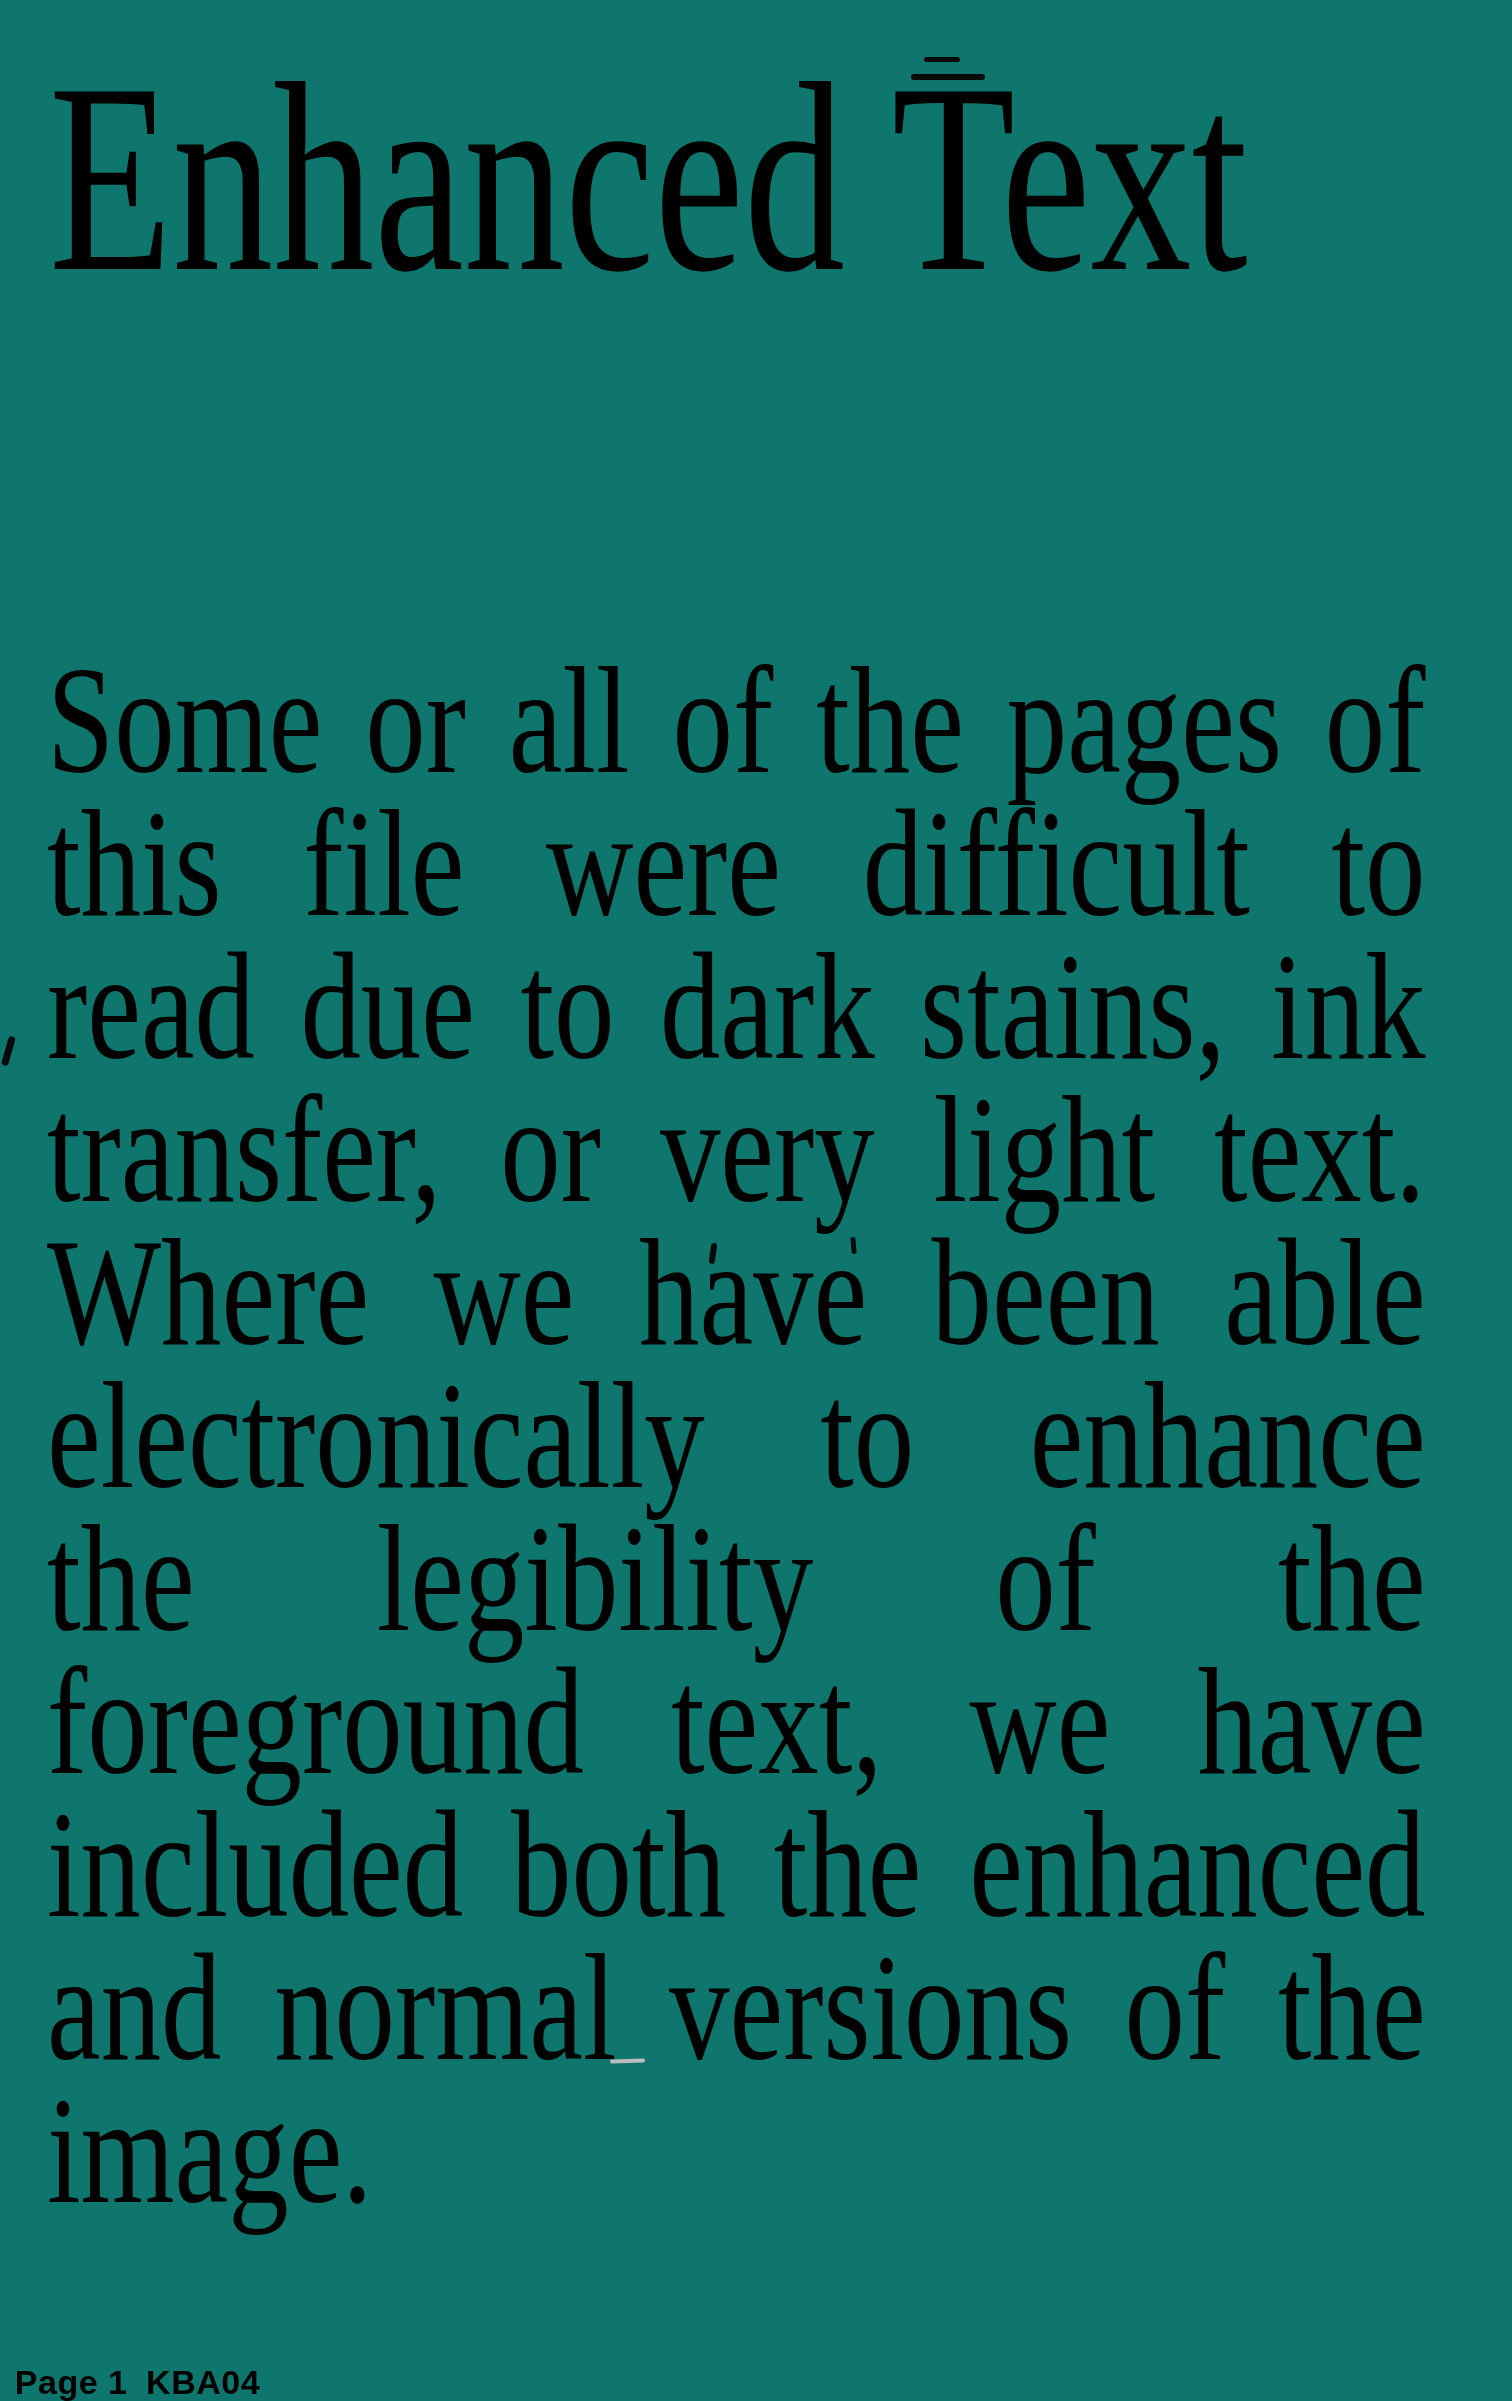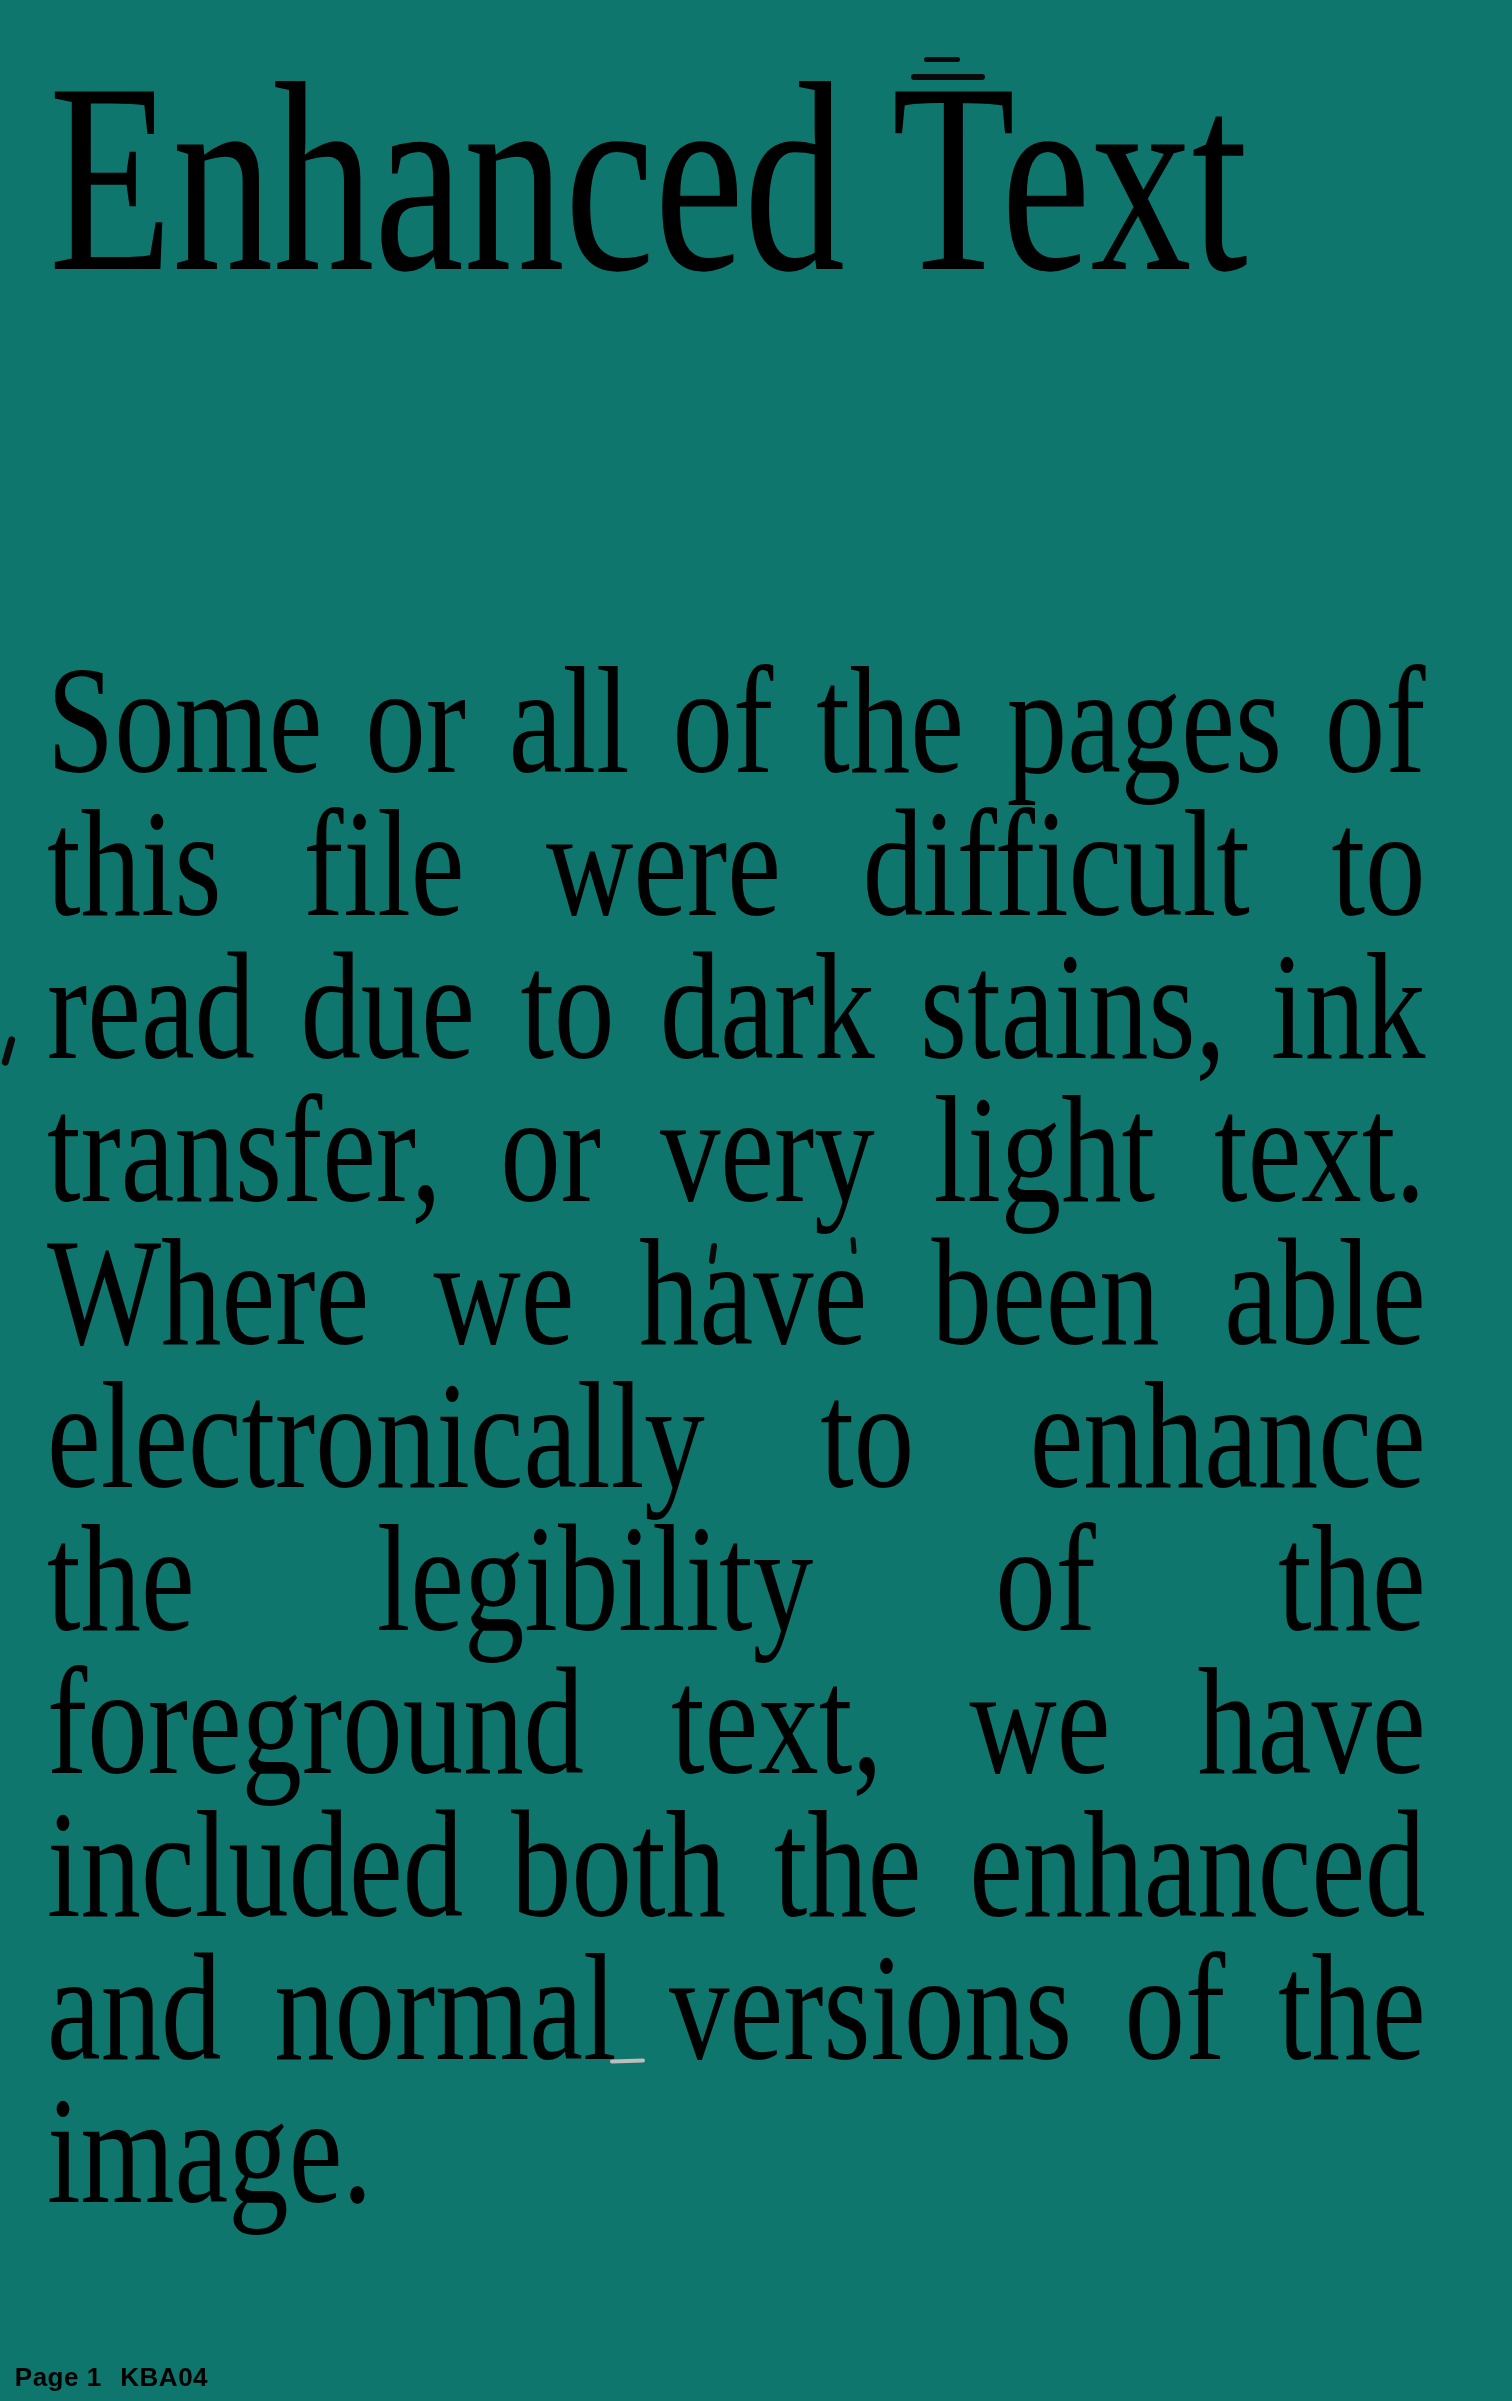--- a/index.html
+++ b/index.html
@@ -48,21 +48,21 @@
   }
   .body-line.last-line {
     text-align-last: left;
   }
   .footer {
     position: absolute;
     left: 14.8px;
     top: 2363px;
     font-family: "Liberation Sans", sans-serif;
     font-weight: 700;
-    font-size: 26px;
+    font-size: 34px;
     line-height: 1.15;
     white-space: nowrap;
     letter-spacing: 0.5px;
   }
   .footer .doc-code {
     margin-left: 18.7px;
   }
   
   .artifact {
     position: absolute;

